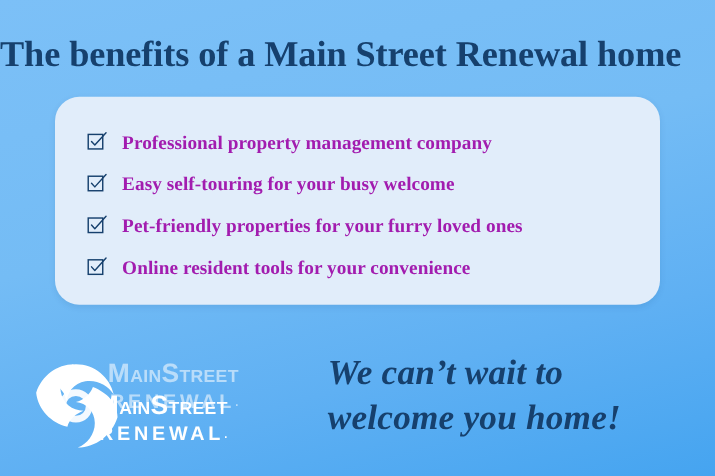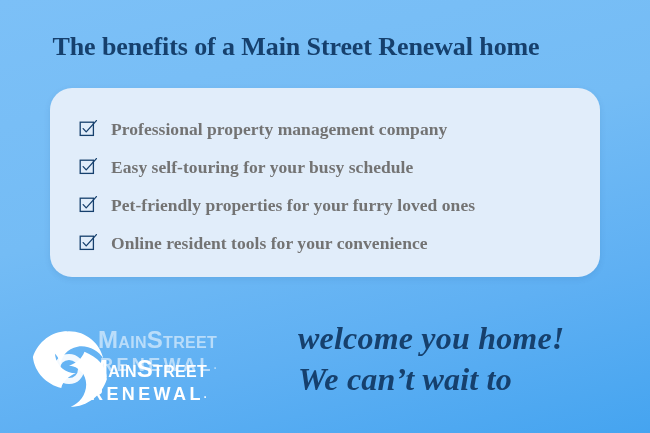--- a/index.html
+++ b/index.html
@@ -23,21 +23,21 @@
 
   
   #headline {
     position: absolute;
     top: 32px;
     left: 0;
     width: 592px;
     text-align: center;
     font-family: "Liberation Serif", serif;
     font-weight: bold;
-    font-size: 26px;
+    font-size: 33px;
     letter-spacing: -0.1px;
     color: #16406d;
     white-space: nowrap;
   }
 
   
   #benefits-card {
     position: absolute;
     left: 50px;
     top: 88px;
@@ -64,21 +64,21 @@
     margin-right: 13px;
     position: relative;
     top: -1px;
   }
   .check-icon svg { display: block; }
 
   .benefit-label {
     font-family: "Liberation Serif", serif;
     font-weight: bold;
     font-size: 17.5px;
-    color: #737373;
+    color: #a21caf;
     letter-spacing: 0.05px;
     white-space: nowrap;
   }
 
   
   #footer {
     position: absolute;
     left: 0;
     top: 300px;
     width: 650px;
@@ -172,21 +172,21 @@
       <span class="benefit-label">Professional property management company</span>
     </div>
 
     <div class="benefit-row">
       <span class="check-icon">
         <svg width="20" height="20" viewBox="0 0 20 20">
           <rect x="2.2" y="4.2" width="13.2" height="13.2" fill="none" stroke="#16406d" stroke-width="1.3"></rect>
           <path d="M5.2 10.6 L8.2 13.9 L18.4 2.6" fill="none" stroke="#16406d" stroke-width="1.3" stroke-linecap="round" stroke-linejoin="round"></path>
         </svg>
       </span>
-      <span class="benefit-label">Easy self-touring for your busy schedule</span>
+      <span class="benefit-label">Easy self-touring for your busy welcome</span>
     </div>
 
     <div class="benefit-row">
       <span class="check-icon">
         <svg width="20" height="20" viewBox="0 0 20 20">
           <rect x="2.2" y="4.2" width="13.2" height="13.2" fill="none" stroke="#16406d" stroke-width="1.3"></rect>
           <path d="M5.2 10.6 L8.2 13.9 L18.4 2.6" fill="none" stroke="#16406d" stroke-width="1.3" stroke-linecap="round" stroke-linejoin="round"></path>
         </svg>
       </span>
       <span class="benefit-label">Pet-friendly properties for your furry loved ones</span>
@@ -238,19 +238,19 @@
           <span>M</span><span class="small-caps">AIN</span><span>S</span><span class="small-caps">TREET</span>
         </div>
         <div class="logo-words logo-sub">
           <span>RENEWAL</span><span class="reg">.</span>
         </div>
       </div>
 
     </div>
 
     <div id="tagline">
+      <span class="tagline-line">We can’t wait to</span>
       <span class="tagline-line">welcome you home!</span>
-      <span class="tagline-line">We can’t wait to</span>
     </div>
 
   </div>
 
 </div>
 
 </body></html>

